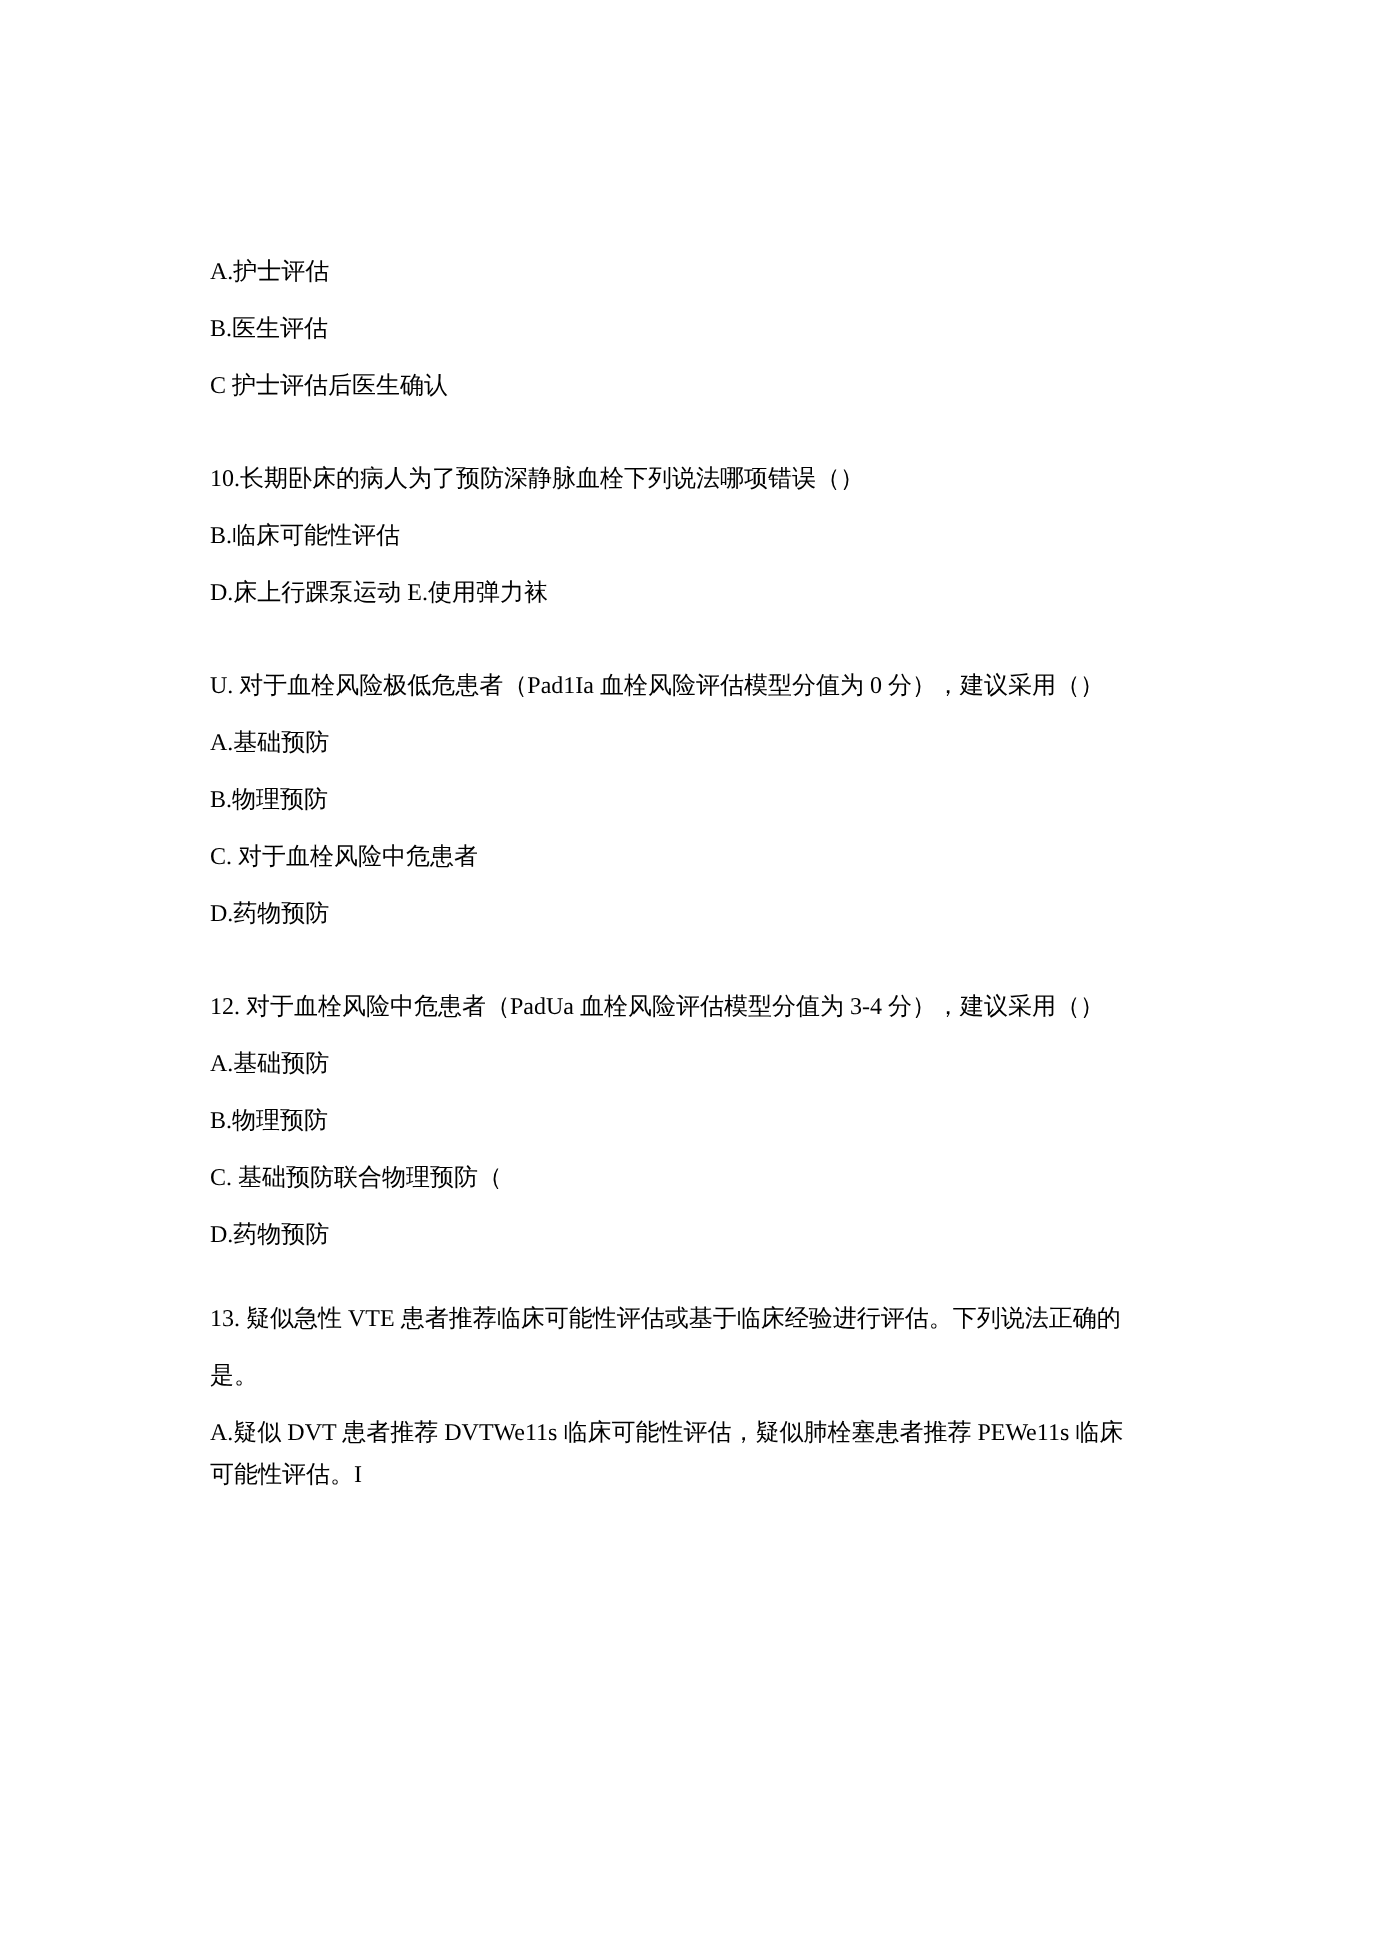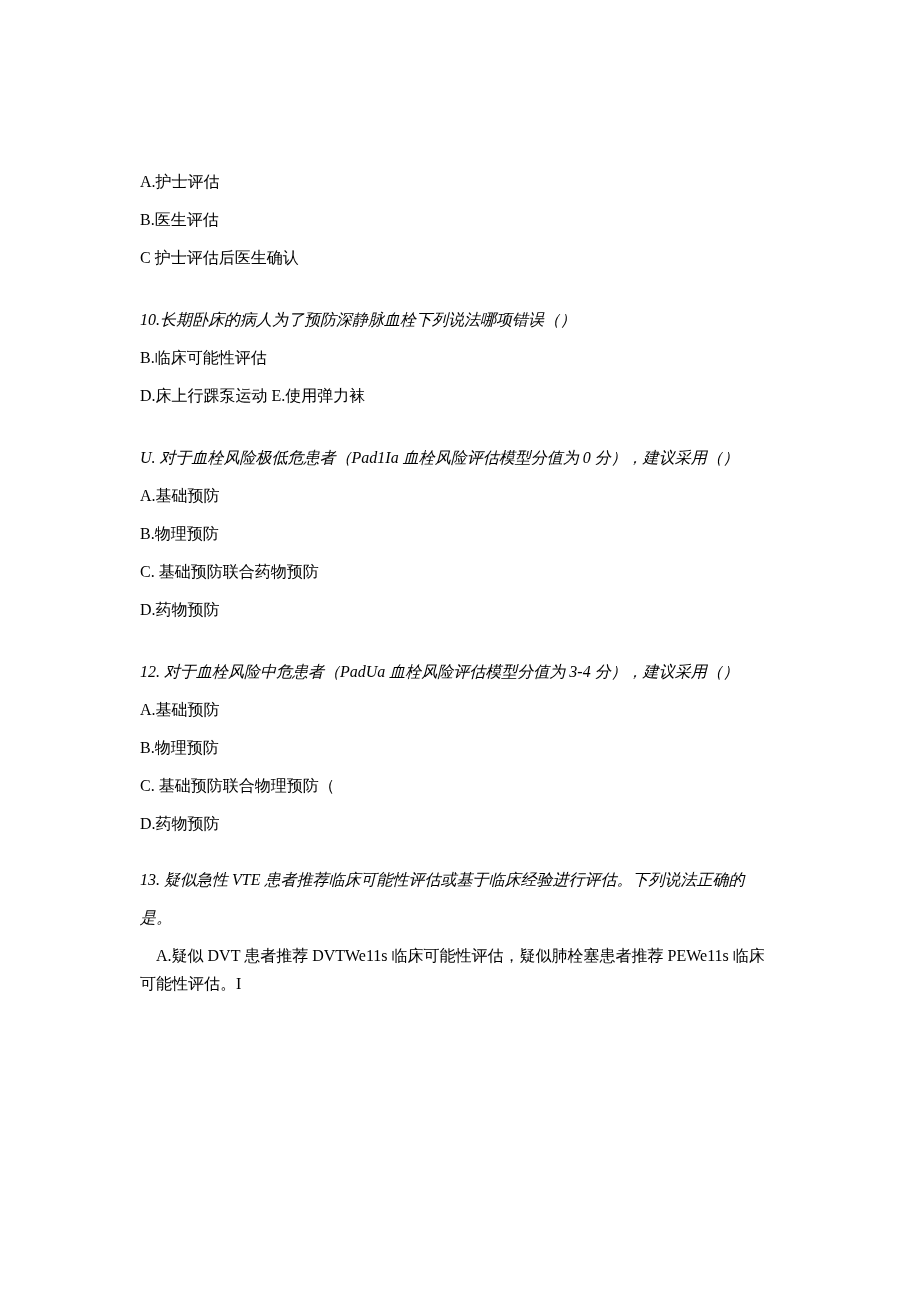--- a/index.html
+++ b/index.html
@@ -15,31 +15,29 @@
       padding: 170px 140px 100px 140px;
       font-size: 16px;
       line-height: 1.5;
       color: #000000;
     }
     .option-line {
       margin-bottom: 14px;
     }
     .question-text {
       margin-bottom: 14px;
-      font-style: italic;
     }
     .question-block {
       margin-bottom: 38px;
     }
     .q13-wrapper {
       margin-top: -6px;
     }
     .q13-a {
       margin-bottom: 4px;
-      margin-left: 16px;
     }
     .q13-a-cont {
       margin-bottom: 18px;
     }
   </style>
 </head>
 <body>
 
 <div class="question-block">
   <div class="option-line">A.护士评估</div>
@@ -50,21 +48,21 @@
 <div class="question-block">
   <div class="question-text">10.长期卧床的病人为了预防深静脉血栓下列说法哪项错误（）</div>
   <div class="option-line">B.临床可能性评估</div>
   <div class="option-line">D.床上行踝泵运动 E.使用弹力袜</div>
 </div>
 
 <div class="question-block">
   <div class="question-text">U. 对于血栓风险极低危患者（Pad1Ia 血栓风险评估模型分值为 0 分），建议采用（）</div>
   <div class="option-line">A.基础预防</div>
   <div class="option-line">B.物理预防</div>
-  <div class="option-line">C. 基础预防联合药物预防</div>
+  <div class="option-line">C. 对于血栓风险中危患者</div>
   <div class="option-line">D.药物预防</div>
 </div>
 
 <div class="question-block">
   <div class="question-text">12. 对于血栓风险中危患者（PadUa 血栓风险评估模型分值为 3-4 分），建议采用（）</div>
   <div class="option-line">A.基础预防</div>
   <div class="option-line">B.物理预防</div>
   <div class="option-line">C. 基础预防联合物理预防（</div>
   <div class="option-line">D.药物预防</div>
 </div>

